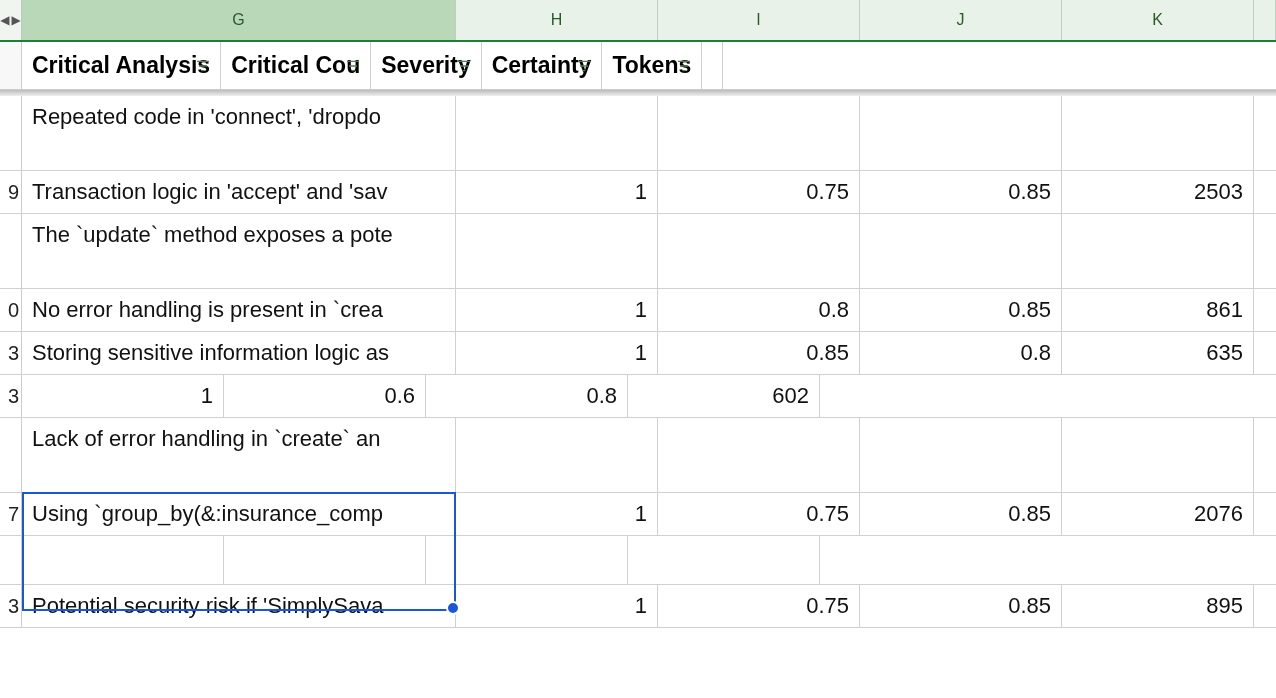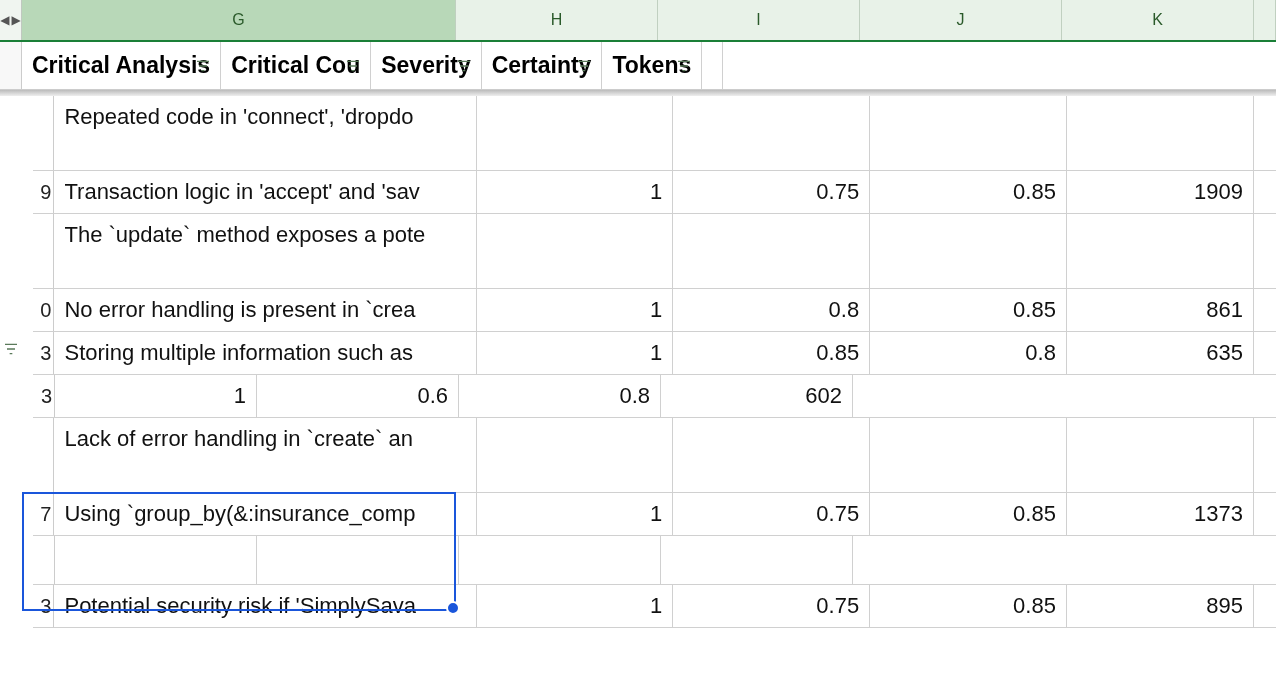--- a/index.html
+++ b/index.html
@@ -103,21 +103,20 @@
     .grid {
       flex: 1;
       overflow: hidden;
       position: relative;
     }
     .row {
       display: flex;
       align-items: stretch;
       border-bottom: 1px solid #d0d0d0;
       position: relative;
-      margin-left: 33px;
     }
     .rownum {
       width: 22px;
       background: #fff;
       border-right: 1px solid #ccc;
       display:flex;
       align-items:center;
       justify-content:flex-end;
       font-size: 20px;
       color:#222;
@@ -243,21 +242,21 @@
         <div class="cell j num"></div>
         <div class="cell k num"></div>
         <div class="cell end"></div>
       </div>
       <div class="row">
         <div class="rownum">9</div>
         <div class="cell g">Transaction logic in 'accept' and 'sav</div>
         <div class="cell h num">1</div>
         <div class="cell i num">0.75</div>
         <div class="cell j num">0.85</div>
-        <div class="cell k num">1909</div>
+        <div class="cell k num">2503</div>
         <div class="cell end"></div>
       </div>
       <div class="row tall">
         <div class="rownum"></div>
         <div class="cell g">The `update` method exposes a pote</div>
         <div class="cell h num"></div>
         <div class="cell i num"></div>
         <div class="cell j num"></div>
         <div class="cell k num"></div>
         <div class="cell end"></div>
@@ -266,21 +265,21 @@
         <div class="rownum">0</div>
         <div class="cell g">No error handling is present in `crea</div>
         <div class="cell h num">1</div>
         <div class="cell i num">0.8</div>
         <div class="cell j num">0.85</div>
         <div class="cell k num">861</div>
         <div class="cell end"></div>
       </div>
       <div class="row">
         <div class="rownum">3</div>
-        <div class="cell g">Storing multiple information such as</div>
+        <div class="cell g">Storing sensitive information logic as</div>
         <div class="cell h num">1</div>
         <div class="cell i num">0.85</div>
         <div class="cell j num">0.8</div>
         <div class="cell k num">635</div>
         <div class="cell end"></div>
       </div>
       <div class="row">
         <div class="rownum">3</div>
         <div class="cell h num">1</div>
         <div class="cell i num">0.6</div>
@@ -296,21 +295,21 @@
         <div class="cell j num"></div>
         <div class="cell k num"></div>
         <div class="cell end"></div>
       </div>
       <div class="row">
         <div class="rownum">7</div>
         <div class="cell g">Using `group_by(&amp;:insurance_comp</div>
         <div class="cell h num">1</div>
         <div class="cell i num">0.75</div>
         <div class="cell j num">0.85</div>
-        <div class="cell k num">1373</div>
+        <div class="cell k num">2076</div>
         <div class="cell end"></div>
       </div>
       <div class="row tall">
         <div class="rownum"></div>
         <div class="cell h num"></div>
         <div class="cell i num"></div>
         <div class="cell j num"></div>
         <div class="cell k num"></div>
         <div class="cell end"></div>
       </div>

